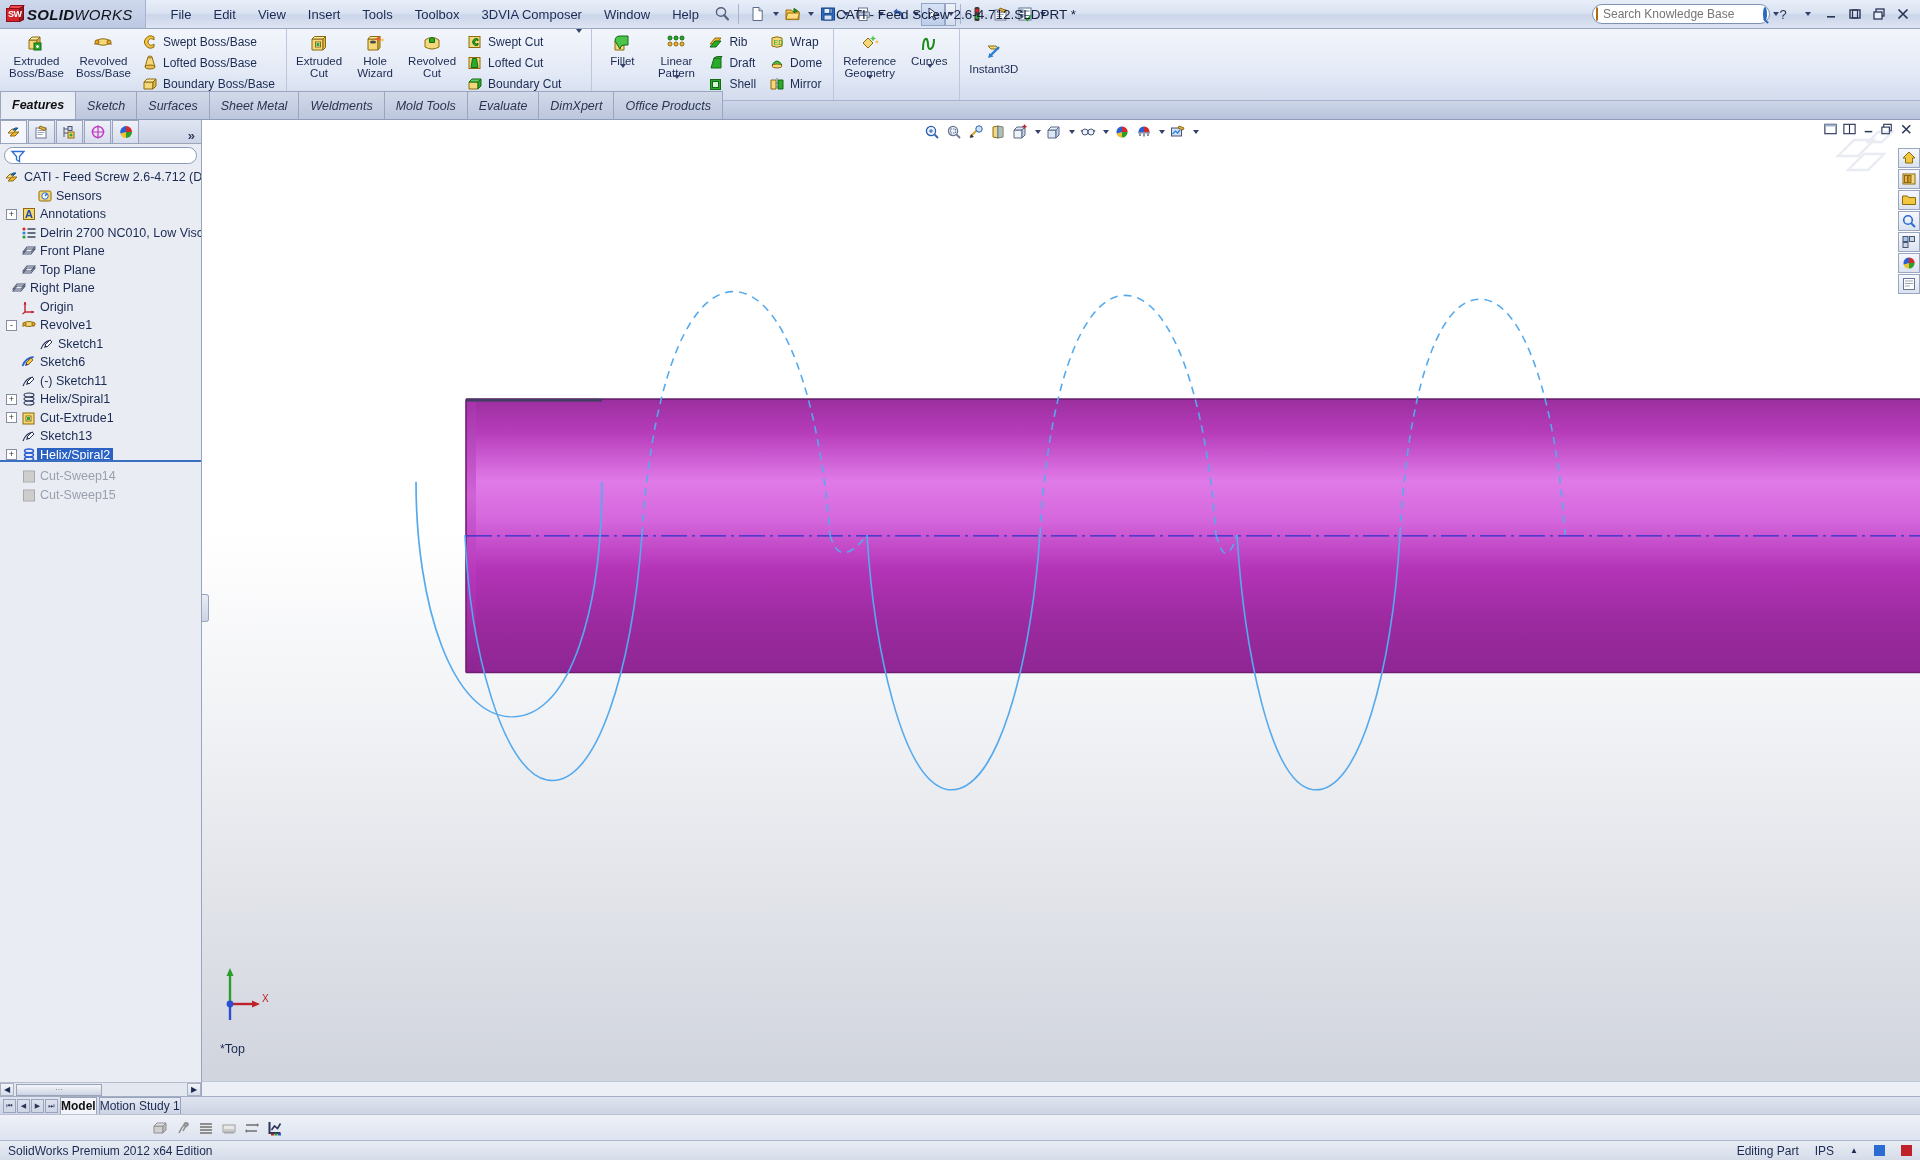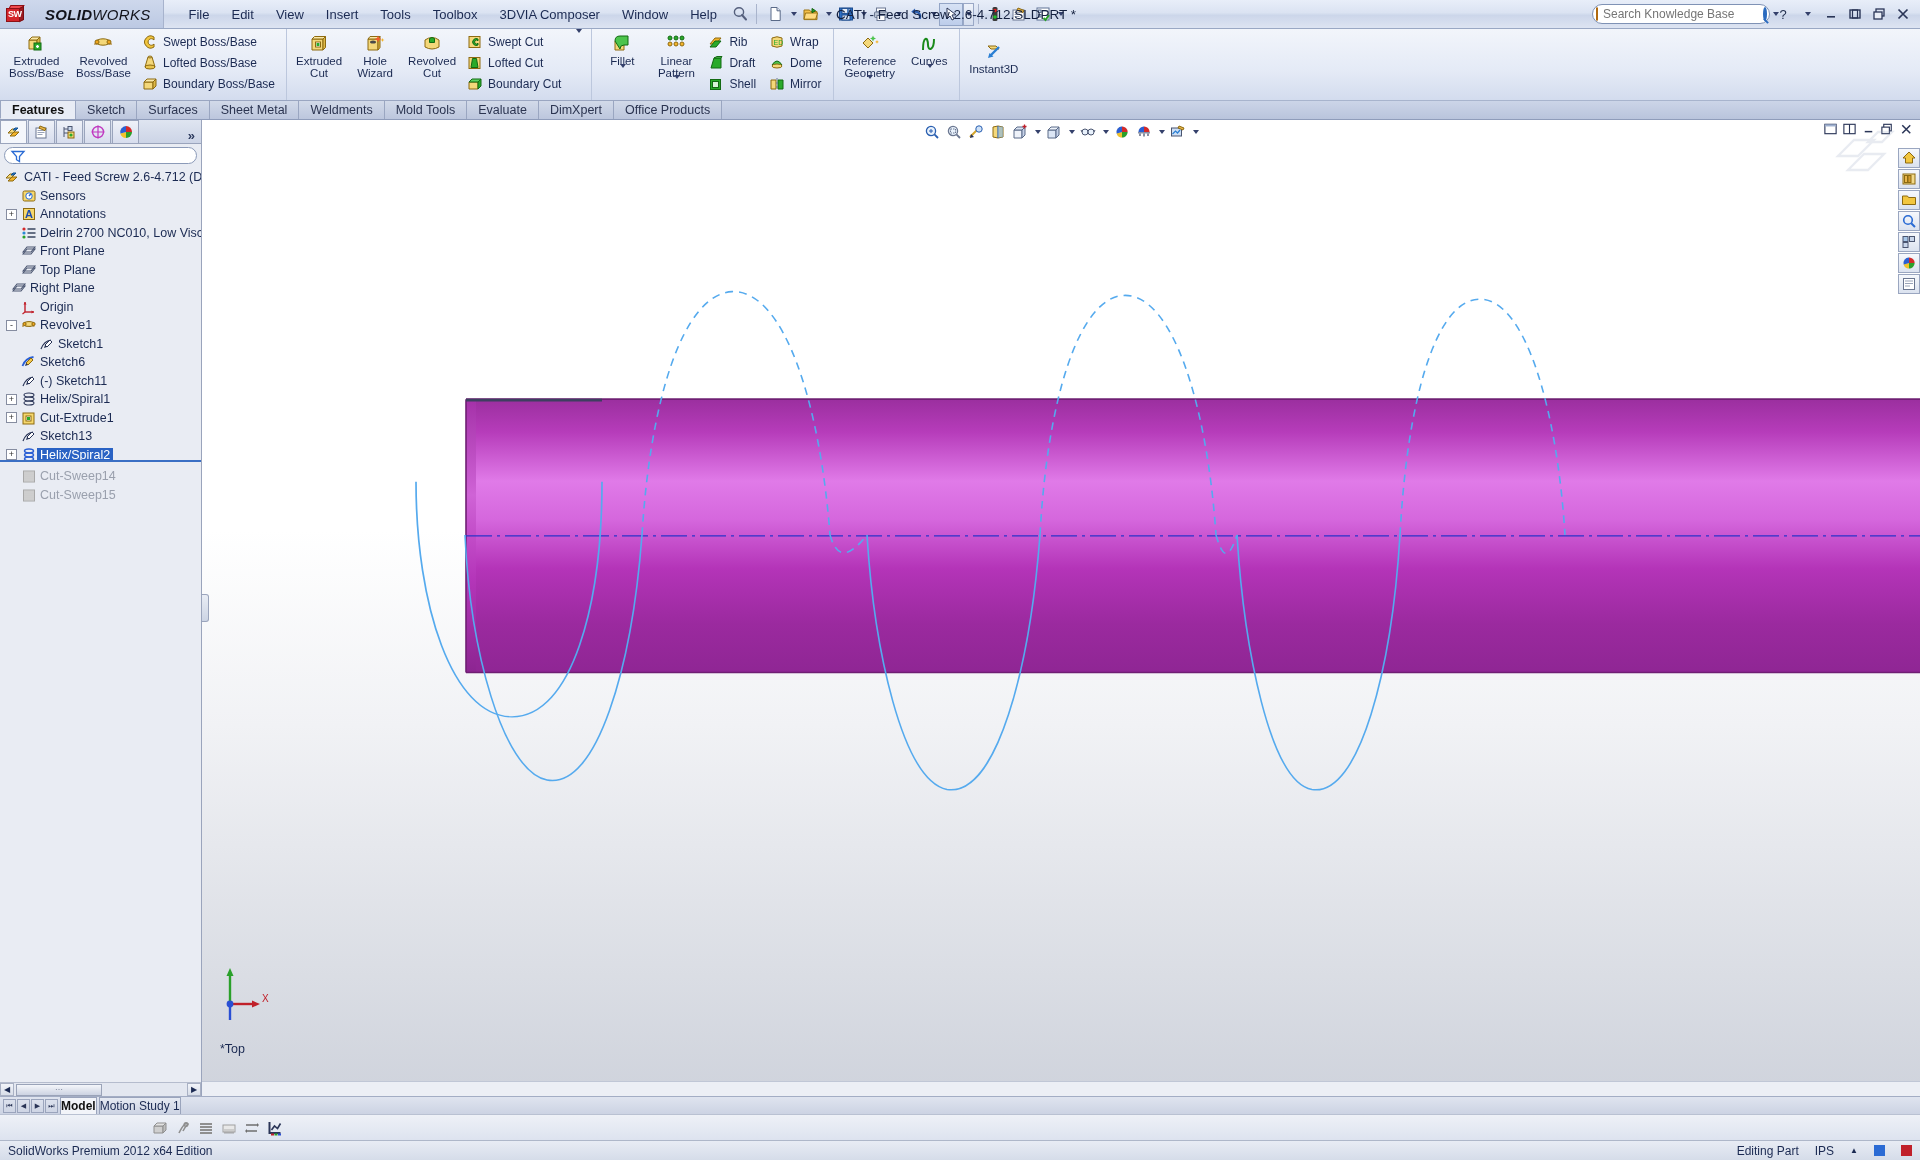--- a/index.html
+++ b/index.html
@@ -12,21 +12,21 @@
   }
   .app { width:1920px; height:1160px; position:relative; display:flex; flex-direction:column; }
 
   
   .titlebar {
     height:29px; flex:0 0 29px; position:relative;
     background:linear-gradient(to bottom,#e8eef9 0%,#dbe3f2 45%,#ccd6ea 55%,#dde4f2 100%);
     border-bottom:1px solid #9aa8c4;
     display:flex; align-items:center;
   }
-  .sw-logo-block { display:flex; align-items:center; gap:20px; padding:0 12px 0 6px; height:100%;
+  .sw-logo-block { display:flex; align-items:center; gap:2px; padding:0 12px 0 6px; height:100%;
       background:linear-gradient(to bottom,#ced8ec,#bcc9e3); border-right:1px solid #a7b3cd; }
   .sw-cube { width:19px; height:19px; position:relative; }
   .sw-cube .face { position:absolute; }
   .sw-cube .f1 { left:0; top:3px; width:14px; height:14px; background:#d4232a; border:1px solid #8d1116;}
   .sw-cube .f2 { left:3px; top:0; width:14px; height:6px; background:#ef4a4f; border:1px solid #8d1116; transform:skewX(-28deg); }
   .sw-cube .f3 { left:13px; top:2px; width:5px; height:14px; background:#9c1a20; border:1px solid #7a0d12; transform:skewY(-26deg);}
   .sw-cube .sw-txt { position:absolute; left:2px; top:4px; font-size:9px; font-weight:bold; color:#fff; letter-spacing:-0.5px; z-index:3;}
   .sw-word { font-size:15px; font-weight:bold; font-style:italic; color:#11121a; letter-spacing:0.3px;}
   .sw-word b { font-weight:bold; }
   .sw-word span.light { font-weight:normal; }
@@ -69,22 +69,22 @@
   .rsmall .lbl { font-size:12px; color:#1b2a52; white-space:nowrap;}
   .ic { display:inline-block; position:relative; }
 
   
   svg.i16 { width:16px; height:16px; display:block; }
   svg.i22 { width:22px; height:22px; display:block; }
 
   
   .tabrow { flex:0 0 19px; height:19px; display:flex; align-items:flex-end;
     background:linear-gradient(to bottom,#ccd5e8,#b9c4dc); border-bottom:1px solid #8f9cba; padding-left:0;}
-  .tab { height:19px; padding:8px 11px; display:flex; align-items:center; font-size:12.5px;
-     background:linear-gradient(to bottom,#d2dae9,#bcc6dd); border:1px solid #9aa6c1; border-bottom:none; color:#2b3450; margin-right:-1px;}
+  .tab { height:28px; padding:8px 11px; display:flex; align-items:center; font-size:12.5px;
+     background:linear-gradient(to bottom,#d2dae9,#bcc6dd); border:1px solid #9aa6c1; border-bottom:none; color:#2b3450; margin-right:-1px;font-style:italic;}
   .tab.active { background:#e8ecf5; font-weight:bold; color:#111; border-bottom:1px solid #e8ecf5;}
 
   
   .body { flex:1; display:flex; position:relative; background:#d6dced;}
   .leftpanel { width:202px; flex:0 0 202px; display:flex; flex-direction:column; background:#e9ecf3; border-right:1px solid #9aa4bc;}
   .lp-tabs { height:24px; display:flex; align-items:flex-end; background:linear-gradient(#dfe5f1,#ccd4e6); border-bottom:1px solid #9aa4bc;}
   .lp-tab { width:27px; height:23px; display:flex; align-items:center; justify-content:center; border:1px solid #9aa4bc; border-bottom:none; background:linear-gradient(#eef1f8,#d7dded); margin-right:1px;}
   .lp-tab.sel { background:#f4f6fb; }
   .lp-more { margin-left:auto; padding-right:6px; font-size:13px; color:#2c3a5e; font-weight:bold;}
   .lp-filter { height:17px; margin:3px 4px 2px 4px; background:#fff; border:1px solid #8b9ab8; border-radius:9px; display:flex; align-items:center; padding-left:5px;}
@@ -625,21 +625,21 @@
           <span class="tico">
               <svg class="i16" viewBox="0 0 16 16">
                 <path d="M1 9 l4-4 h5 l-4 4z" fill="#f4d87a" stroke="#8d6a10"></path>
                 <path d="M3 12 l4-4 h5 l-4 4z" fill="#f4b42a" stroke="#8d6a10"></path>
                 <path d="M6 6 l2-2 h3 l-2 2z" fill="#2a7fd4" stroke="#14508e"></path>
               </svg>
             </span>
           <span class="tlabel">CATI - Feed Screw 2.6-4.712  (Defa</span>
         </div>
 
-        <div class="tnode" style="padding-left:20px;">
+        <div class="tnode" style="padding-left:36px;">
           <span class="tico">
               <svg class="i16" viewBox="0 0 16 16">
                 <rect x="2" y="3" width="12" height="10" rx="1.5" fill="#f6d86e" stroke="#8d6a10"></rect>
                 <circle cx="8" cy="8" r="3.2" fill="#fff" stroke="#2a6bd4"></circle>
                 <path d="M8 8 L10 5.8" stroke="#2a6bd4" stroke-width="1.4"></path>
               </svg>
             </span>
           <span class="tlabel">Sensors</span>
         </div>
 

